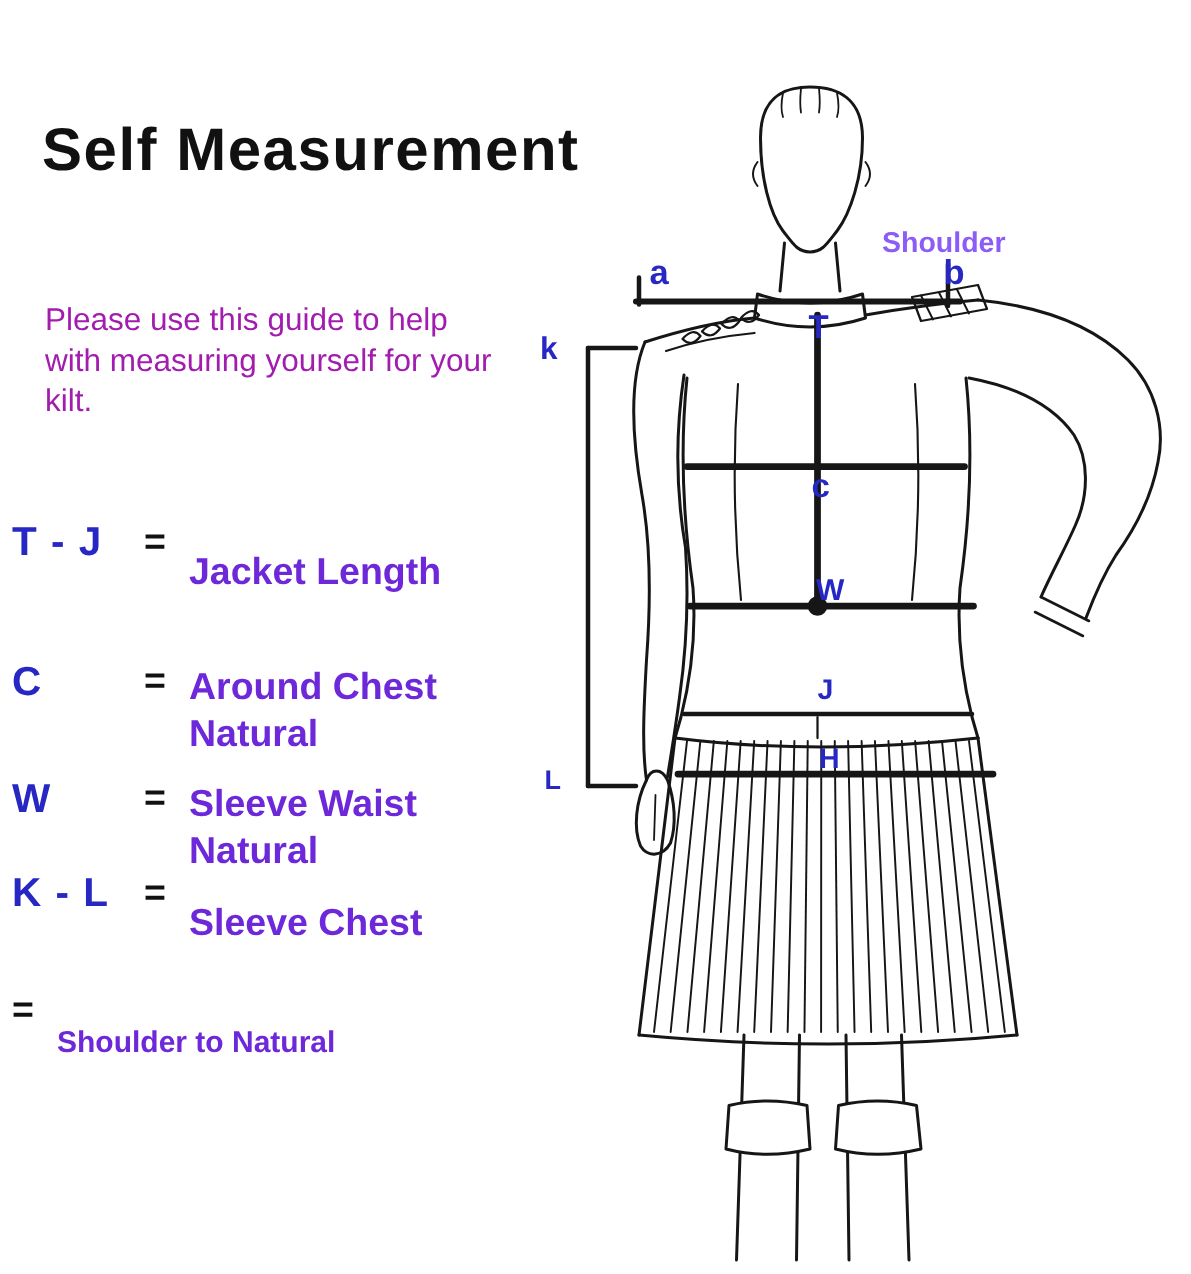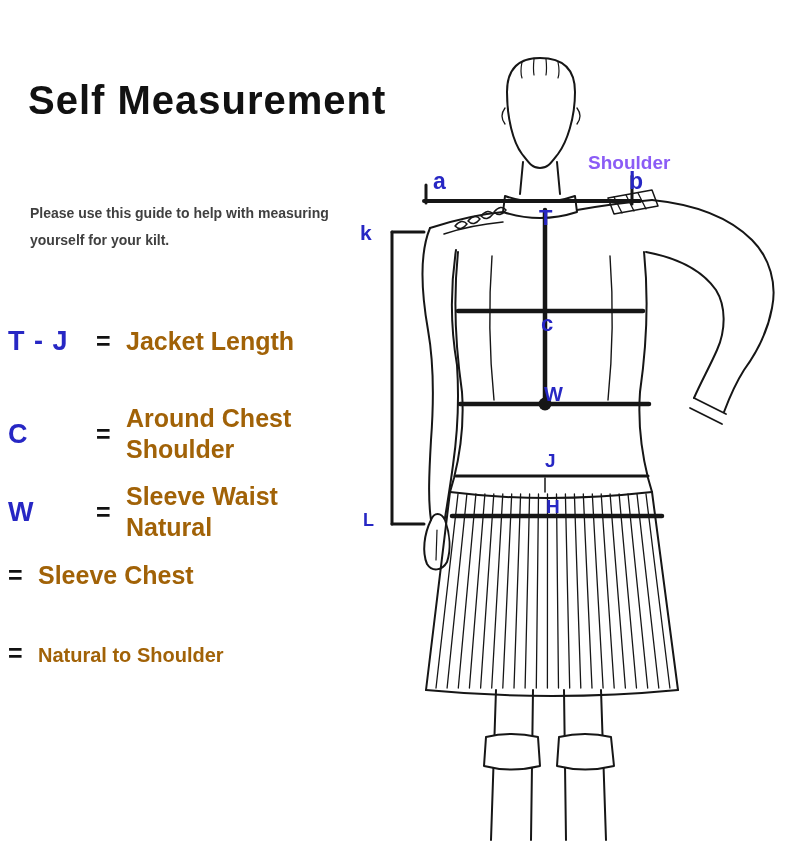--- a/index.html
+++ b/index.html
@@ -12,36 +12,36 @@
   .canvas{
     position:relative;width:794px;height:849px;background:var(--bg);
     font-family:"Liberation Sans",sans-serif;color:var(--ink);padding-left:36px;
   }
   .page-title{
     position:absolute;left:28px;top:78px;
     font-size:40px;font-weight:700;letter-spacing:1px;color:#111;
   }
   .intro{
     position:absolute;left:30px;top:200px;width:305px;
-    font-size:14px;line-height:27px;color:#404040;font-weight:bold;
+    font-size:21px;line-height:27px;color:#a21caf;
   }
   .legend-row{
     position:absolute;left:8px;width:370px;
     display:flex;align-items:center;
   }
   .legend-letters{
     width:88px;flex:0 0 88px;color:var(--blue);
     font-size:27px;font-weight:700;letter-spacing:1px;
   }
   .legend-eq{
     width:30px;flex:0 0 30px;font-size:25px;font-weight:700;color:#111;
   }
   .legend-label{
-    font-size:25px;font-weight:700;color:#a16207;
-    white-space:pre-line;line-height:1.25;
+    font-size:25px;font-weight:700;color:#6d28d9;
+    white-space:pre-line;line-height:1.25;margin-top:40px;
   }
   .legend-row.small .legend-label{font-size:20px;padding-top:5px;}
   .fig-label{
     position:absolute;color:var(--blue);font-weight:700;line-height:1;
   }
   .fig-label.dark{color:#8b5cf6;}
   svg.figure{position:absolute;left:0;top:0;}
 </style>
 </head>
 <body>
@@ -54,35 +54,36 @@
 
   <div class="legend-row" style="top:326px">
     <span class="legend-letters">T - J</span>
     <span class="legend-eq">=</span>
     <span class="legend-label">Jacket Length</span>
   </div>
   <div class="legend-row" style="top:403px">
     <span class="legend-letters">C</span>
     <span class="legend-eq">=</span>
     <span class="legend-label">Around Chest
-Shoulder</span>
+Natural</span>
   </div>
   <div class="legend-row" style="top:481px">
     <span class="legend-letters">W</span>
     <span class="legend-eq">=</span>
     <span class="legend-label">Sleeve Waist
 Natural</span>
   </div>
   <div class="legend-row" style="top:560px">
+    <span class="legend-letters">K - L</span>
     <span class="legend-eq">=</span>
     <span class="legend-label">Sleeve Chest</span>
   </div>
   <div class="legend-row small" style="top:638px">
     <span class="legend-eq">=</span>
-    <span class="legend-label">Natural to Shoulder</span>
+    <span class="legend-label">Shoulder to Natural</span>
   </div>
 
   <svg class="figure" width="794" height="849" viewBox="0 0 794 849">
     <g fill="none" stroke="#161616" stroke-width="2" stroke-linecap="round" stroke-linejoin="round">
 
       <g>
         <path d="M507,92 C507,66 521,58 540,58 C559,58 575,66 575,92 C575,118 567,142 558,154 C551,163 548,168 540,168 C532,168 529,163 522,154 C513,142 507,118 507,92"></path>
         <path d="M522,62 q-2,10 0,16 M534,59 q-1,10 0,16 M546,59 q1,10 0,16 M558,62 q2,10 0,16" stroke-width="1.2"></path>
         <path d="M505,108 q-6,8 0,16 M577,108 q6,8 0,16" stroke-width="1.3"></path>
       </g>

